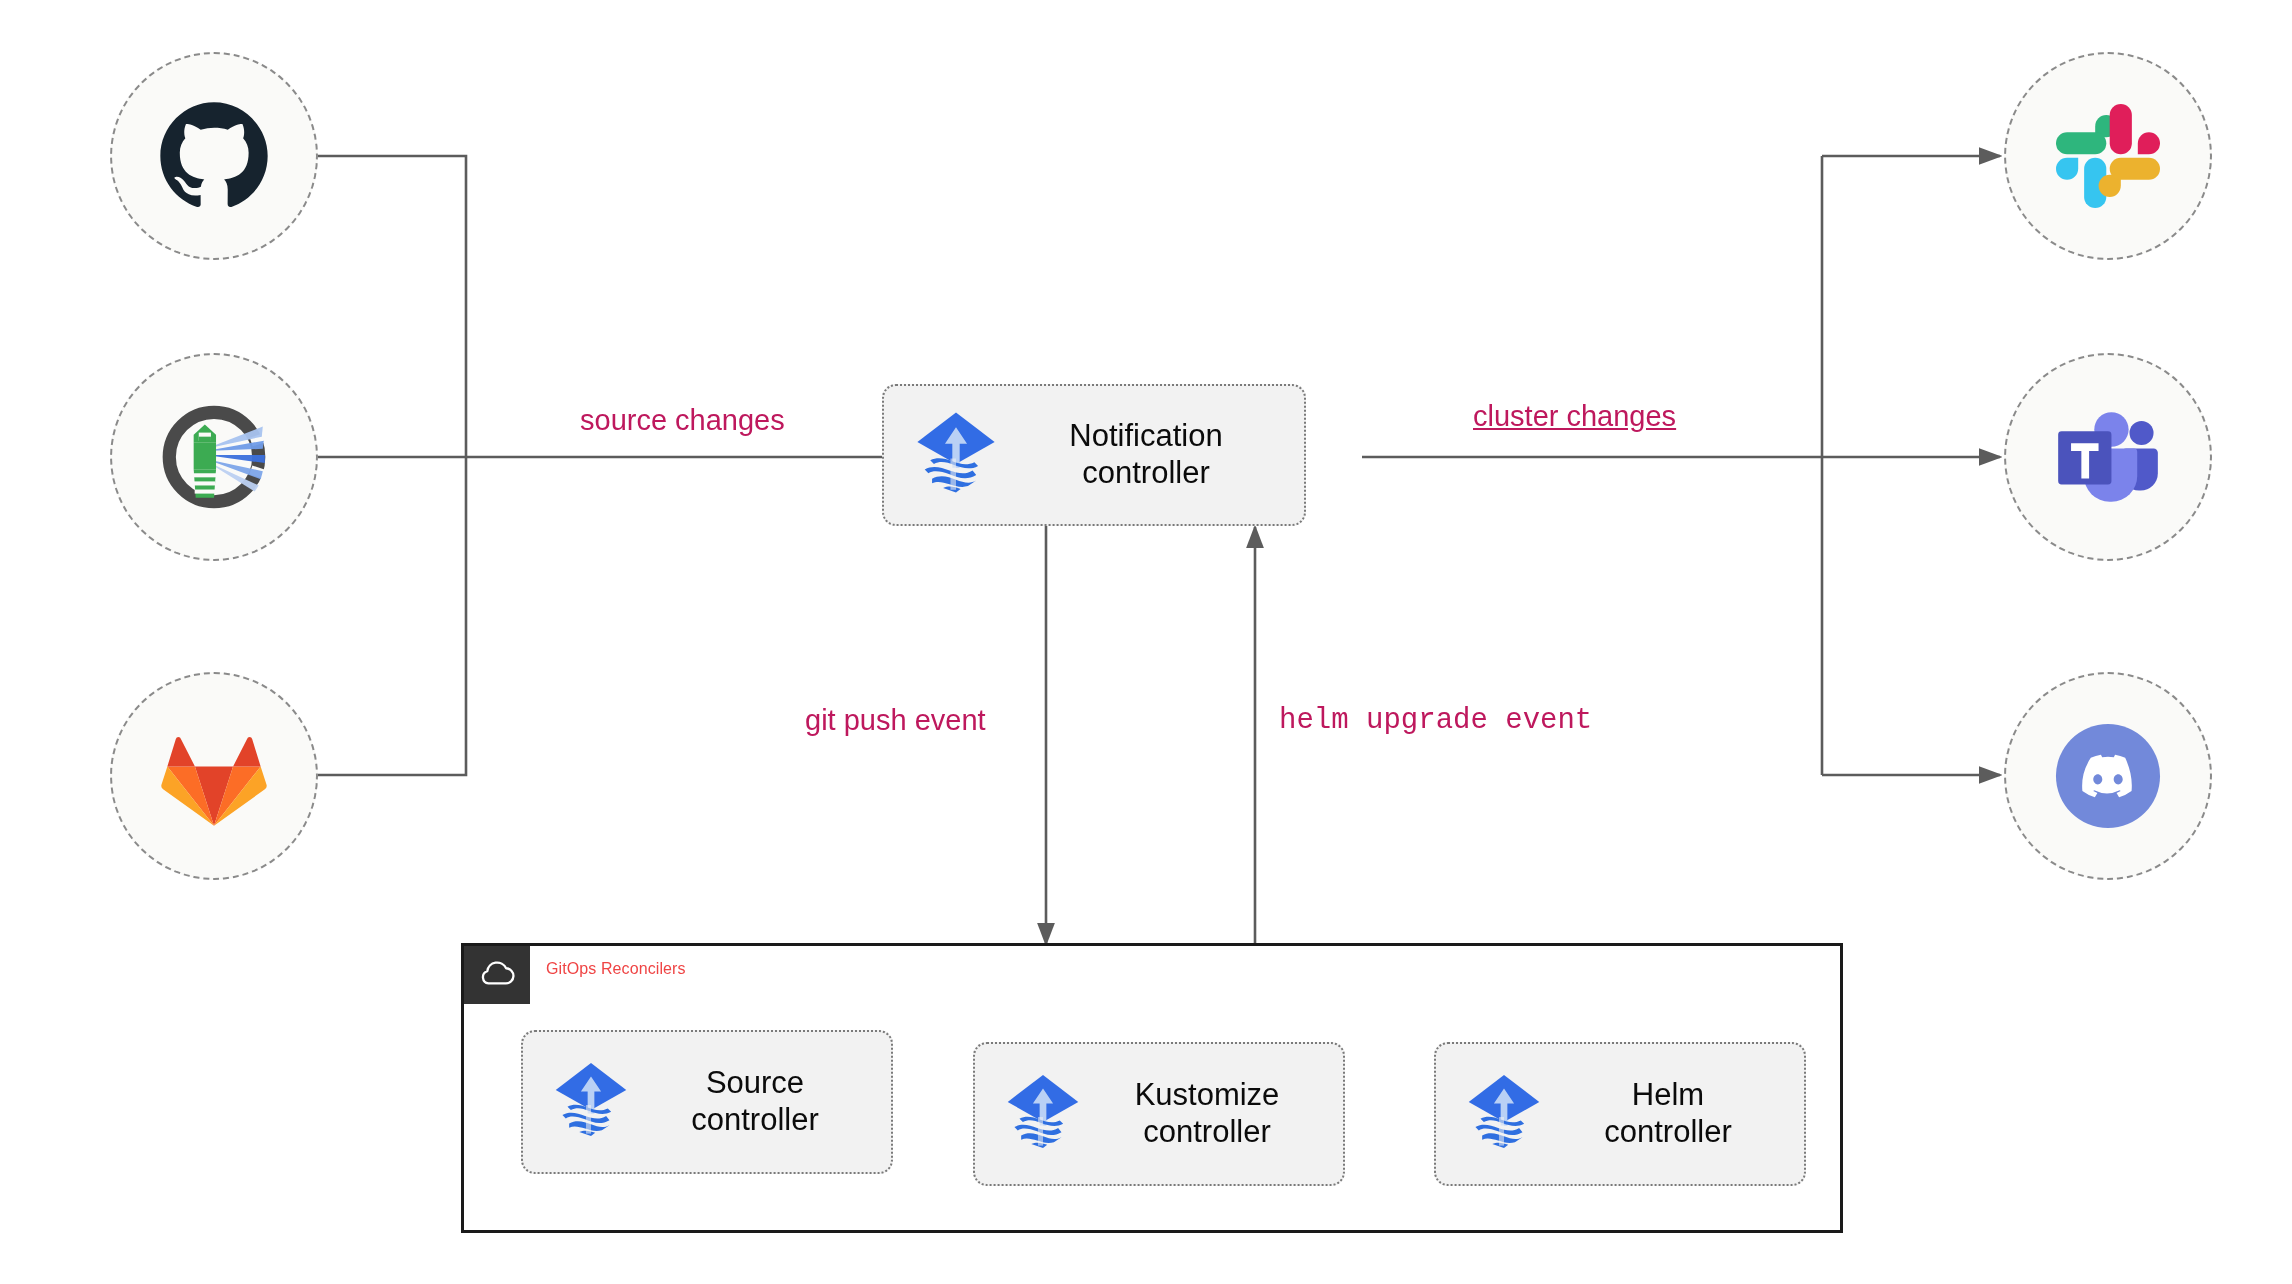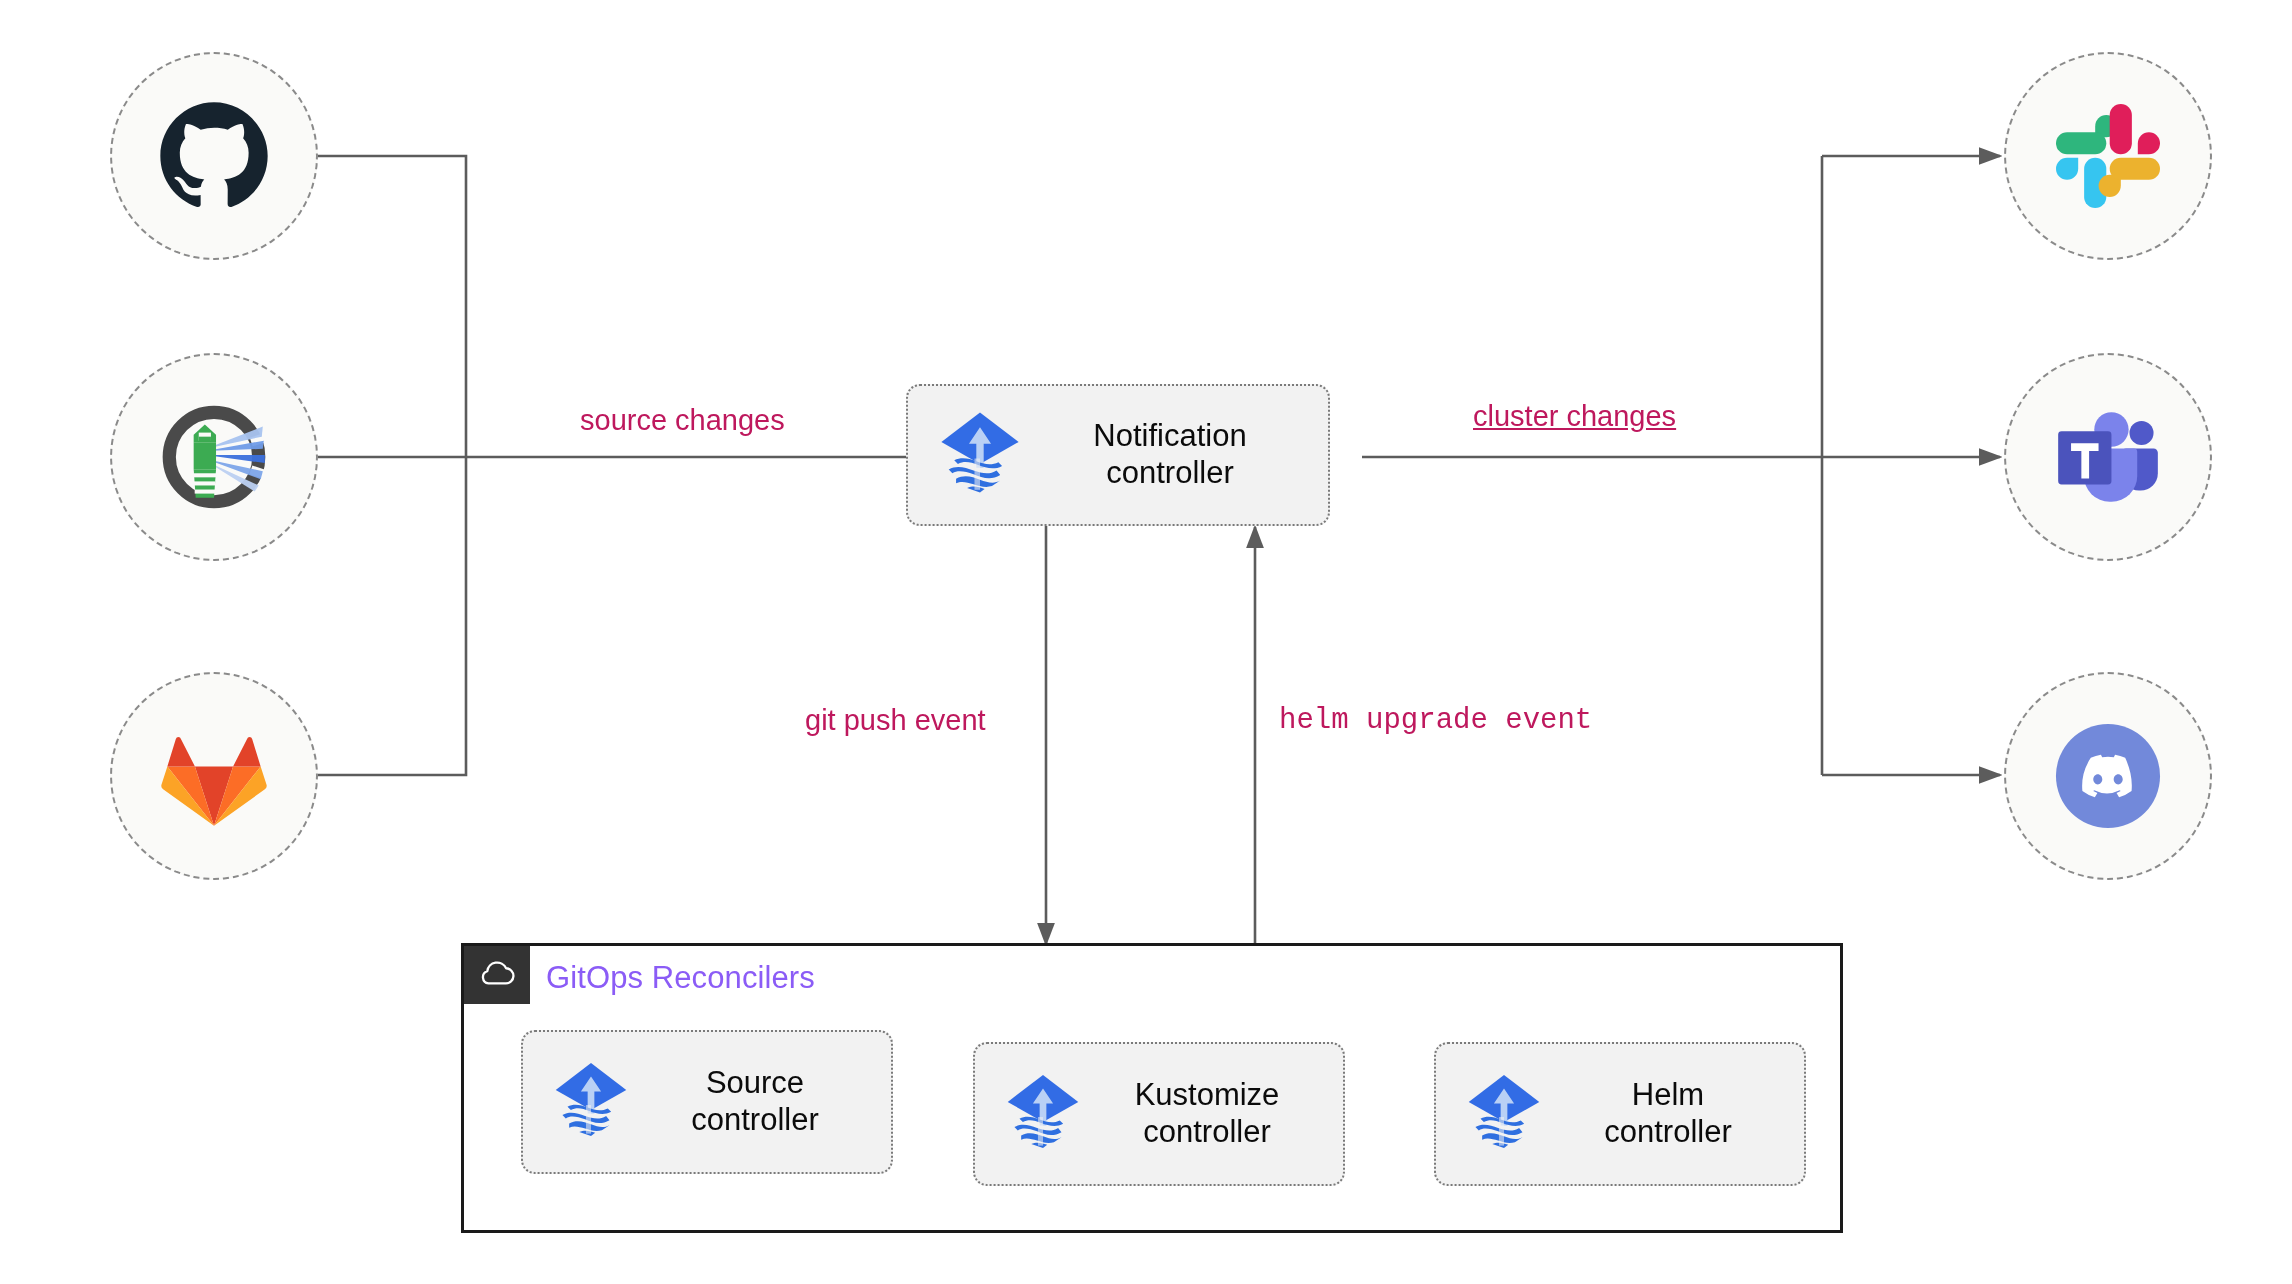--- a/index.html
+++ b/index.html
@@ -91,22 +91,22 @@
     height: 58px;
     background: #333333;
     display: flex;
     align-items: center;
     justify-content: center;
   }
   #gitops-title {
     position: absolute;
     left: 82px;
     top: 14px;
-    font-size: 31px;
-    color: #8b5cf6;
+    font-size: 16px;
+    color: #ef4444;
     letter-spacing: 0.1px;
   }
 
   
   .edge-label {
     position: absolute;
     font-size: 29px;
     color: #be185d;
     white-space: nowrap;
   }
@@ -243,21 +243,21 @@
 
   <div class="node-circle" style="left:2004px; top:672px;">
     <span>
       <svg width="108" height="108" viewBox="0 0 110 110" aria-hidden="true">
         <circle cx="55" cy="55" r="53" fill="#7289da"></circle>
         <path d="M72.5 36.5a41 41 0 0 0-10.3-3.2l-1.3 2.6a38 38 0 0 0-11.8 0l-1.3-2.6a41 41 0 0 0-10.3 3.2C29.9 48 27.9 59.2 28.9 70.2a42 42 0 0 0 12.7 6.4l2.6-4.2a27 27 0 0 1-4.2-2l1-.8a29 29 0 0 0 25.9 0l1 .8a27 27 0 0 1-4.2 2l2.6 4.2a42 42 0 0 0 12.7-6.4c1.2-12.8-2-23.9-6.5-33.7zM44.6 63.6c-2.5 0-4.6-2.3-4.6-5.2s2-5.3 4.6-5.3 4.6 2.4 4.6 5.3-2.1 5.2-4.6 5.2zm20.8 0c-2.5 0-4.6-2.3-4.6-5.2s2-5.3 4.6-5.3 4.6 2.4 4.6 5.3-2.1 5.2-4.6 5.2z" fill="#ffffff"></path>
       </svg>
     </span>
   </div>
 
-  <div class="ctrl-box" id="box-notification" style="left:906px; top:384px; width:424px; height:142px;">
+  <div class="ctrl-box" id="box-notification" style="left:882px; top:384px; width:424px; height:142px;">
     <span class="ctrl-logo">
       <svg width="92" height="92" viewBox="0 0 100 100" aria-hidden="true">
         <path d="M50 6 L92 38 L50 62 L8 38 Z" fill="#326ce5"></path>
         <path d="M50 22 L62 40 L54 40 L54 66 L46 66 L46 40 L38 40 Z" fill="#b9d0f5"></path>
         <g fill="#2f6fe0">
           <path d="M22 58c8-4 16-2 24 1 8 3 16 5 24 1l4 4c-9 5-18 2-26-1-8-3-15-5-22-1z"></path>
           <path d="M16 68c9-5 18-2 27 1 9 3 17 5 25 0l4 5c-10 6-20 3-29-1-9-3-17-5-23-1z"></path>
           <path d="M24 78c9-5 18-2 26 1 8 3 15 5 22 1l-9 6c-7 2-14 0-20-2-7-2-13-4-19-1z"></path>
           <path d="M36 88c7-3 13-1 19 1l-5 4-14-5z"></path>
         </g>

